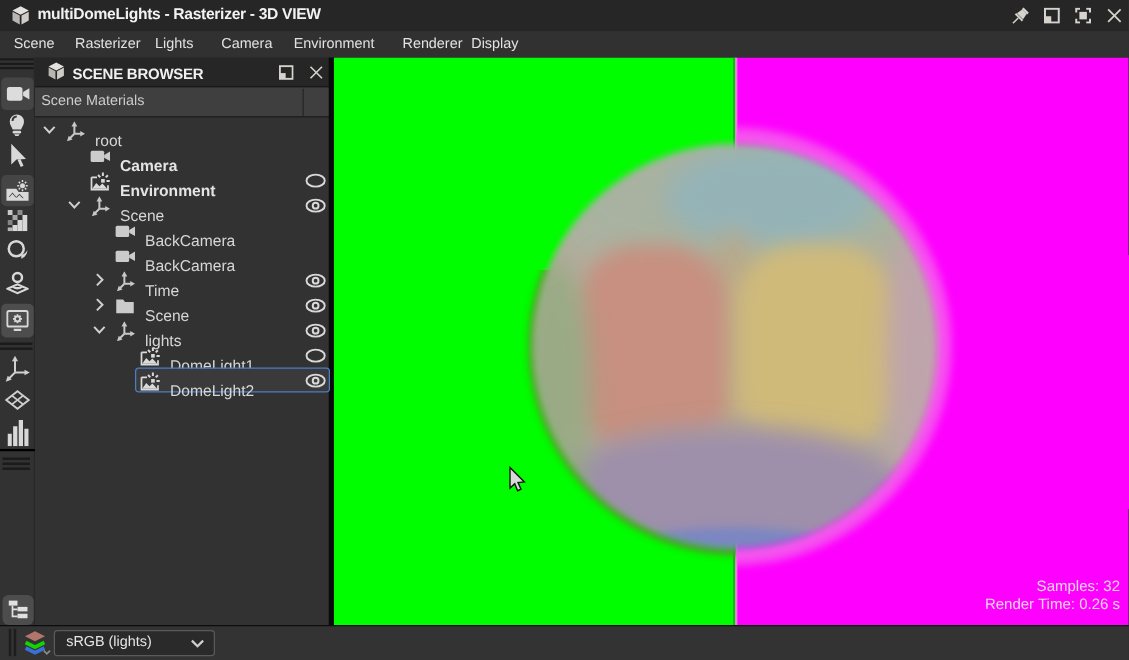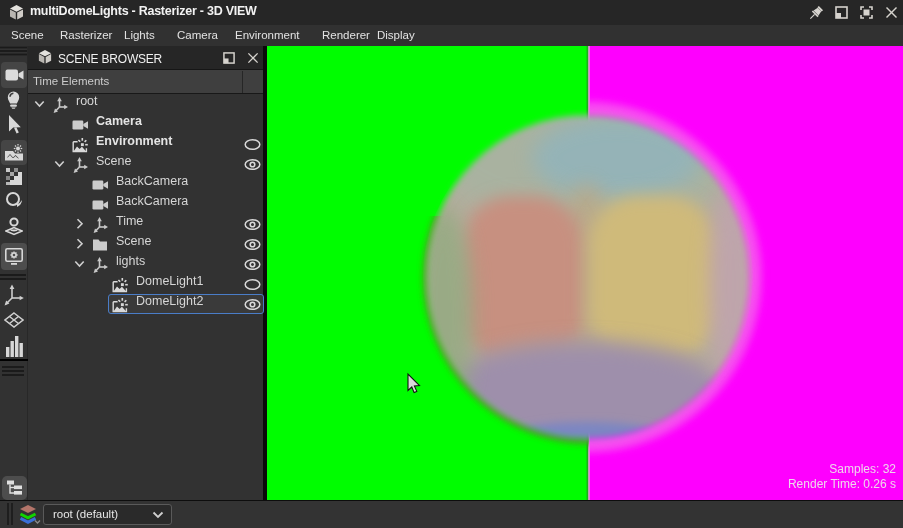--- a/index.html
+++ b/index.html
@@ -18,28 +18,28 @@
 
   
   #toolbar { left:0; top:46px; width:28px; height:454px; background:#323232; border-right:1px solid #282828; }
   .tbtn { position:absolute; left:1px; width:26px; height:26px; border-radius:4px; }
   .tbtn.on { background:#454545; }
   .tbtn.on2 { background:#4d4d4d; }
 
   
   #panel { left:28px; top:46px; width:236px; height:454px; background:#323232; }
   #panel-header { left:28px; top:46px; width:236px; height:24px; background:#262626; border-bottom:1px solid #161616; }
-  #panel-title { left:58px; top:52px; font-size:12px; font-weight:normal; color:#f0f0f0; letter-spacing:-0.2px; }
+  #panel-title { left:58px; top:52px; font-size:12px; font-weight:bold; color:#f0f0f0; letter-spacing:-0.2px; }
   #col-header { left:28px; top:70px; width:236px; height:24px; background:#3f3f3f; border-bottom:1px solid #181818; }
   #col-header-text { left:33px; top:75px; font-size:11.5px; color:#cccccc; }
   #col-div { left:242px; top:71px; width:1px; height:22px; background:#262626; }
   #vsplit { left:263px; top:46px; width:4px; height:454px; background:#0a0a0a; }
 
   .row { position:absolute; left:28px; width:236px; height:20px; }
-  .rtext { position:absolute; top:0; font-size:12.5px; color:#d6d6d6; line-height:13px; }
+  .rtext { position:absolute; top:12px; font-size:12.5px; color:#d6d6d6; line-height:13px; }
   .rtext.b { font-weight:bold; color:#e4e4e4; }
 
   
   #viewport { left:267px; top:46px; width:636px; height:454px; }
 
   
   #bottombar { left:0; top:500px; width:903px; height:28px; background:#333333; border-top:1px solid #0d0d0d; }
   #srgb { left:43px; top:504px; width:129px; height:21px; background:#2a2a2a; border:1px solid #5a5a5a; border-radius:3px; color:#e6e6e6; font-size:11.5px; }
   #srgb span { position:absolute; left:9px; top:3px; }
 </style>
@@ -311,21 +311,21 @@
     <rect x="1" y="1" width="11" height="11" fill="none" stroke="#d6d3ce" stroke-width="1.6"></rect>
     <rect x="1" y="7" width="5" height="5" fill="#d6d3ce"></rect>
   </svg>
   <svg class="abs" style="left:247px;top:52px" width="12" height="12" viewBox="0 0 13 13">
     <g stroke="#d6d3ce" stroke-width="1.4">
       <path d="M1.5 1.5 L11.5 11.5"></path>
         <path d="M11.5 1.5 L1.5 11.5"></path>
     </g>
   </svg>
   <div class="abs" id="col-header"></div>
-  <div class="abs" id="col-header-text">Time Elements</div>
+  <div class="abs" id="col-header-text">Scene Materials</div>
   <div class="abs" id="col-div"></div>
   <div class="abs" id="vsplit"></div>
 
   <div id="tree">
       <div class="row" style="top:95px">
         <svg class="abs" style="left:6px;top:5px" width="11" height="8" viewBox="0 0 11 8">
           <path d="M1.3 1.5 L5.5 6 L9.7 1.5" fill="none" stroke="#cfcfcf" stroke-width="1.6"></path>
         </svg>
         <svg class="abs" style="left:24px;top:2px" width="16" height="16" viewBox="0 0 16 16">
           <g stroke="#c8c8c8" stroke-width="1.6" fill="#c8c8c8">
@@ -502,19 +502,19 @@
       </g>
   </svg>
 
   <svg class="abs" style="left:19px;top:504px" width="22" height="22" viewBox="0 0 22 22">
     <path d="M9 1 L17 5 L9 9 L1 5 Z" fill="#b3756a"></path>
     <path d="M1.5 10 L9 13.8 L16.5 10" stroke="#12d400" stroke-width="3" fill="none"></path>
     <path d="M1.5 14.4 L9 18.2 L16.5 14.4" stroke="#3a6fd8" stroke-width="3" fill="none"></path>
     <path d="M16 16.5 L18.5 19 L21 16.5" fill="none" stroke="#8a8a8a" stroke-width="1.4"></path>
   </svg>
   <div class="abs" id="srgb">
-      <span>root (default)</span>
+      <span>sRGB (lights)</span>
     </div>
   <svg class="abs" style="left:152px;top:511px" width="12" height="8" viewBox="0 0 12 8">
     <path d="M1.5 1.5 L6 6 L10.5 1.5" fill="none" stroke="#cfcfcf" stroke-width="1.8"></path>
   </svg>
 
 </div>
 
 </body></html>

